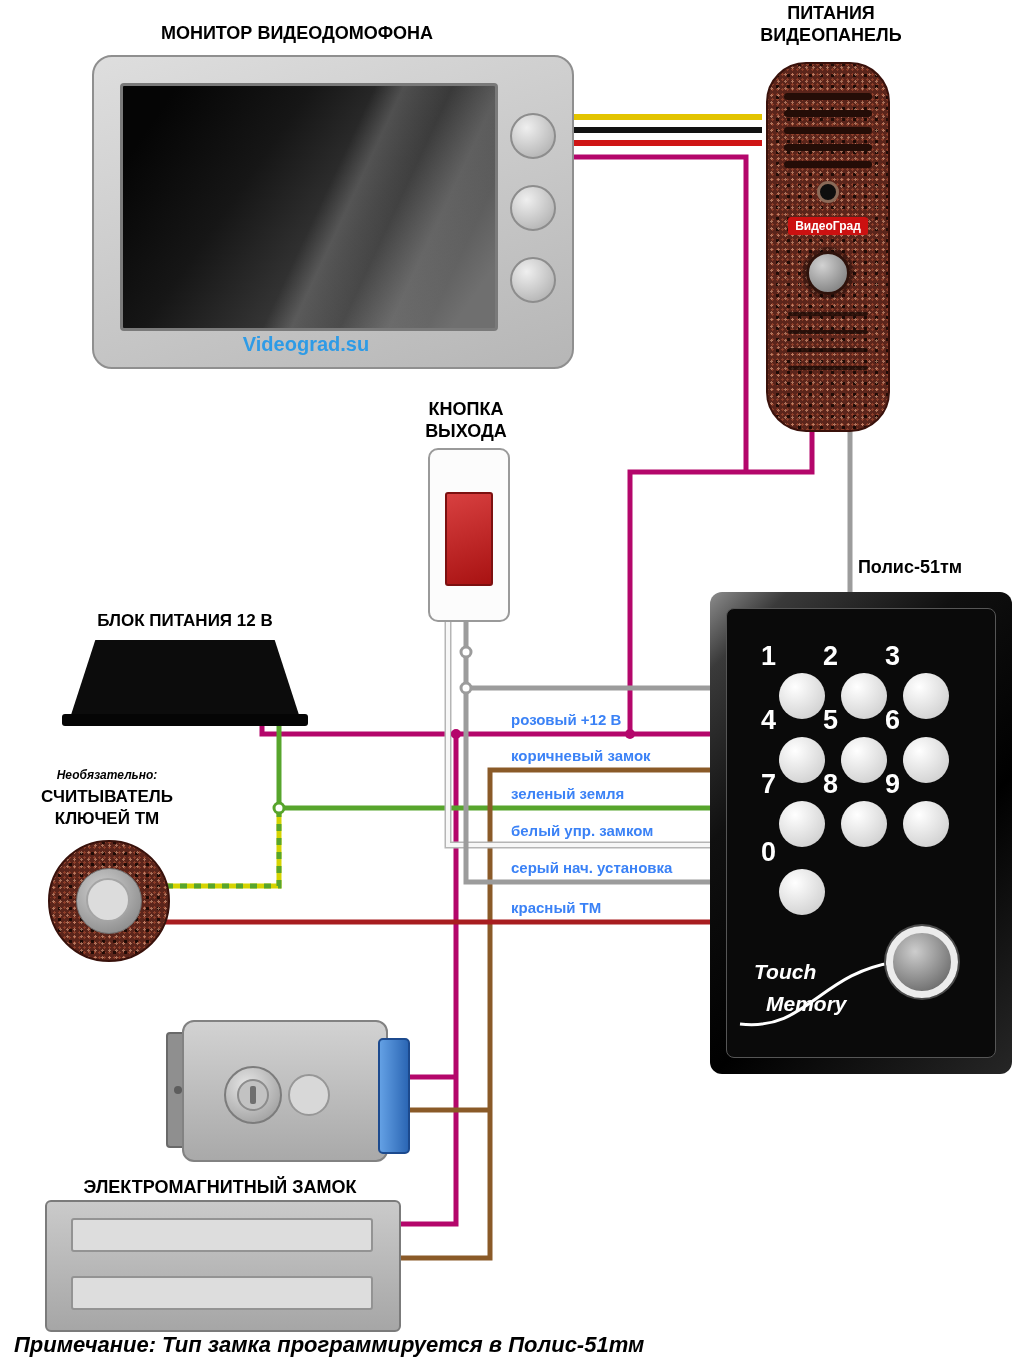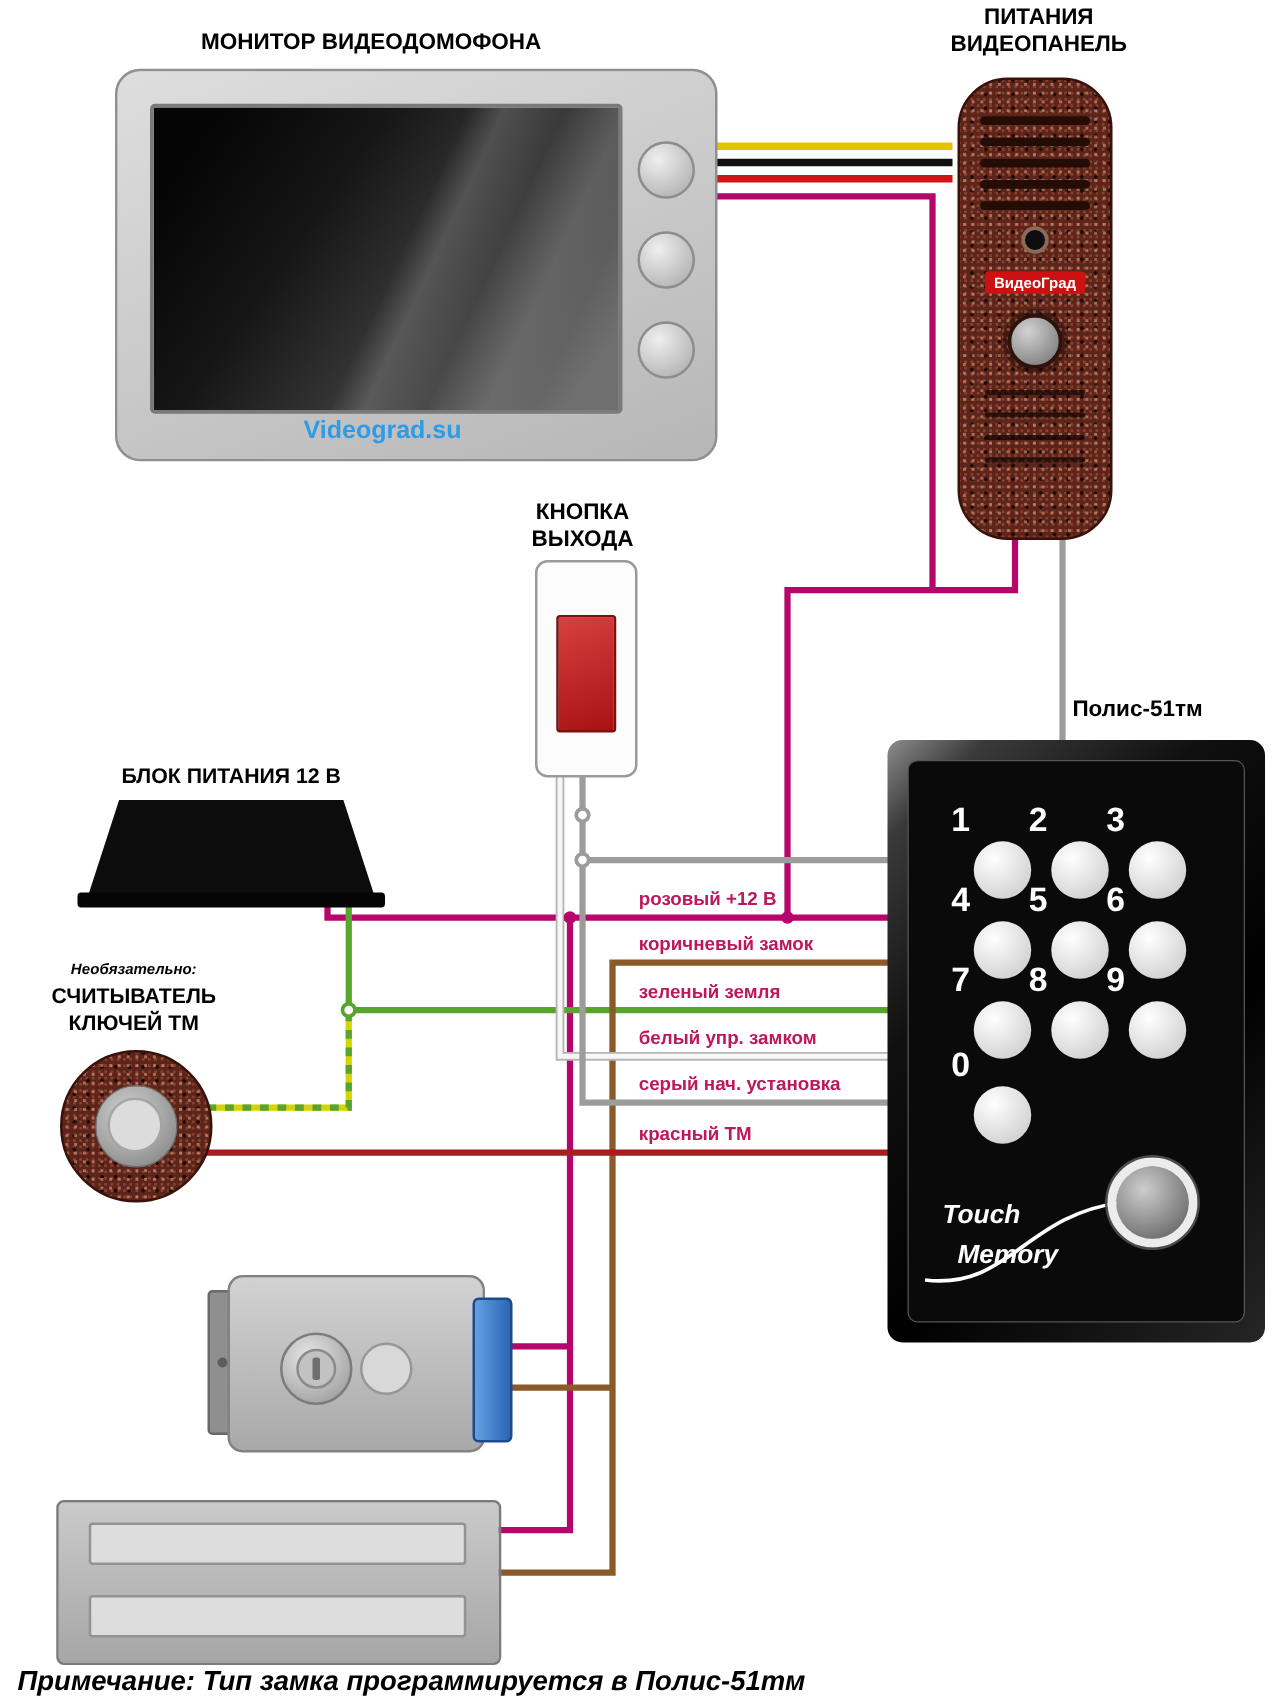--- a/index.html
+++ b/index.html
@@ -3,21 +3,21 @@
 <meta charset="utf-8">
 <style>
   html,body{margin:0;padding:0;background:#ffffff;}
   #canvas{
     position:relative;width:1024px;height:1362px;background:#ffffff;
     font-family:"Liberation Sans", sans-serif;color:#000;overflow:hidden;
   }
   .abs{position:absolute;}
   .ttl{font-weight:bold;font-size:18px;text-align:center;line-height:22px;}
   .chip{
-    position:absolute;z-index:3;background:#ffffff;color:#be185d;
+    position:absolute;z-index:3;background:#ffffff;color:#3b82f6;
     font-weight:bold;font-size:15px;padding:1px 5px;white-space:nowrap;line-height:18px;
   }
   #wires{position:absolute;left:0;top:0;z-index:1;}
   .comp{position:absolute;z-index:2;}
   .speckle{
     background-color:#5b251b;
     background-image:
       radial-gradient(rgba(235,172,140,0.55) 1.2px, transparent 1.4px),
       radial-gradient(rgba(18,5,2,0.85) 1.4px, transparent 1.6px),
       radial-gradient(rgba(205,95,60,0.45) 1px, transparent 1.2px);
@@ -234,20 +234,21 @@
   <div class="comp" id="emechbody">
     <div id="cyl">
       <div id="cylin">
         <div id="slot"></div>
       </div>
     </div>
     <div id="cylsm"></div>
   </div>
   <div class="comp" id="bluepart"></div>
 
+  <div class="abs ttl" style="left:40px;top:1176px;width:360px;z-index:3;">ЭЛЕКТРОМАГНИТНЫЙ ЗАМОК</div>
   <div class="comp" id="emagbody">
     <div class="magbar" style="top:16px;"></div>
     <div class="magbar" style="top:74px;"></div>
   </div>
 
   <div class="abs" id="note">Примечание: Тип замка программируется в Полис-51тм</div>
 
 </div>
 
 </body></html>

